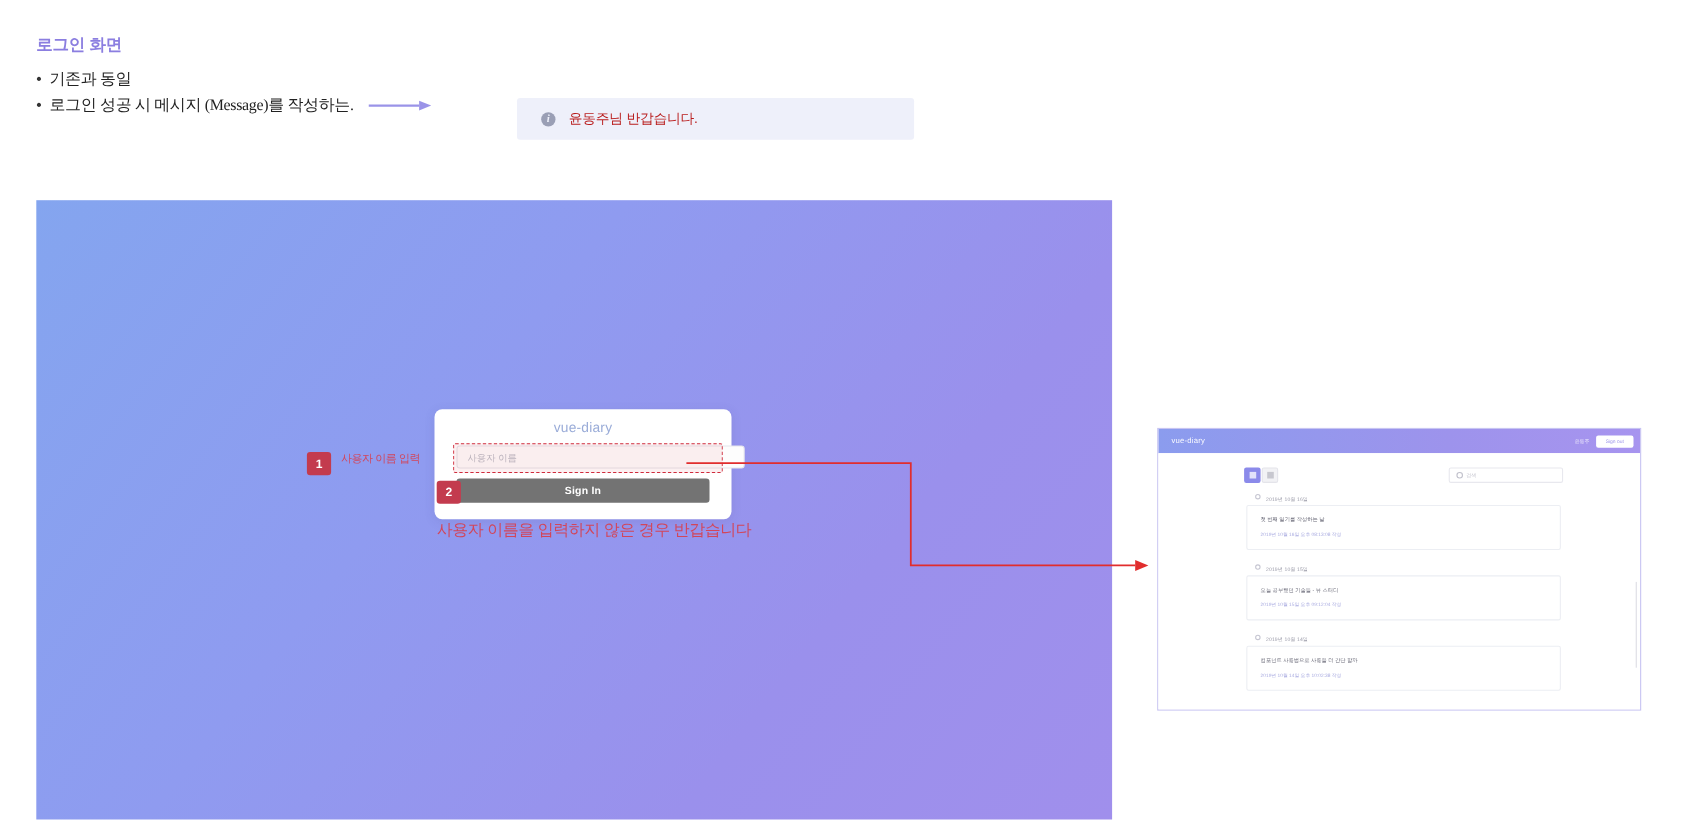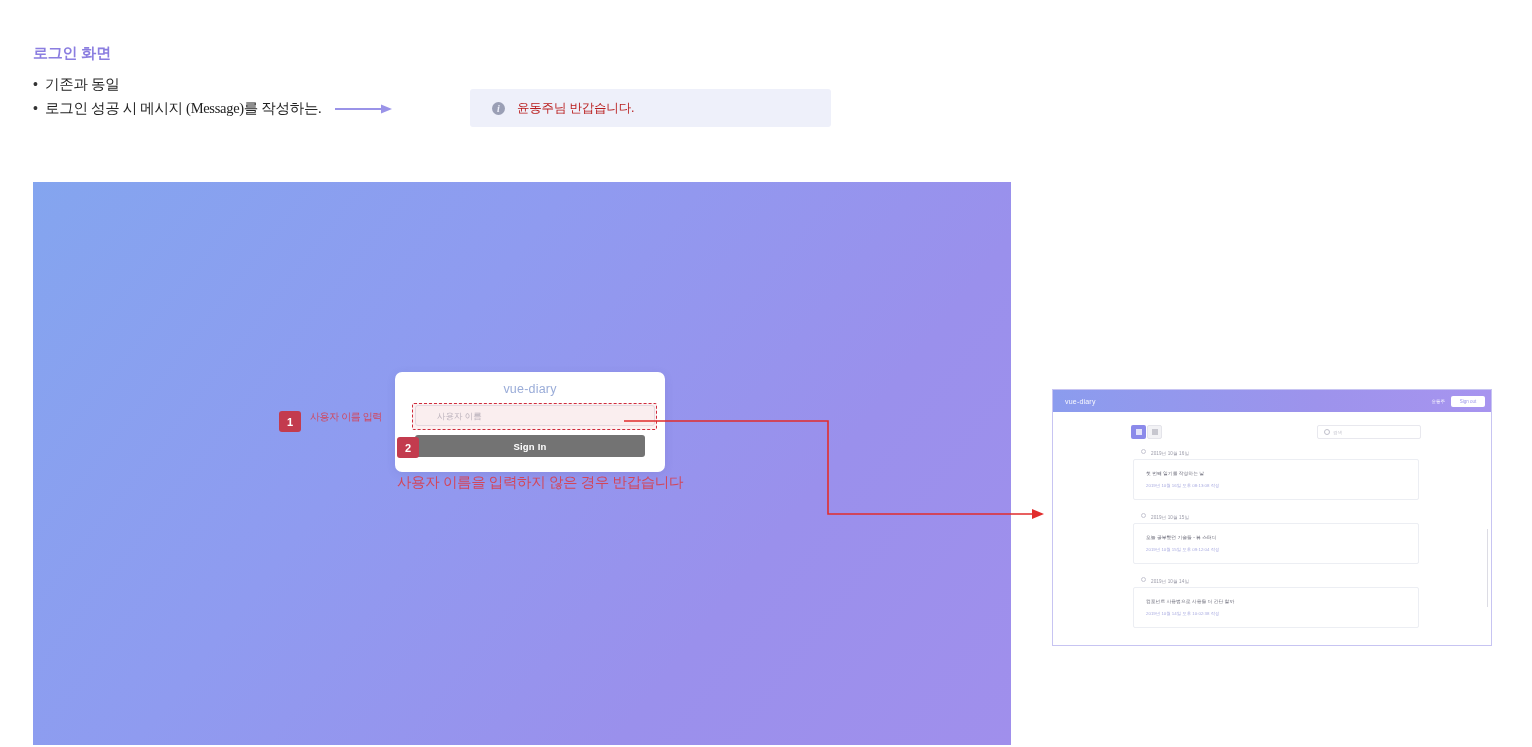--- a/index.html
+++ b/index.html
@@ -12,21 +12,21 @@
     height: 747px;
     position: relative;
     font-family: "Liberation Sans", "DejaVu Sans", sans-serif;
     overflow: hidden;
   }
 
   
   #doc-head {
     position: absolute;
     left: 33px;
-    top: 44px;
+    top: 31px;
     width: 820px;
   }
   #doc-title {
     font-size: 15px;
     font-weight: 700;
     color: #8b7ee0;
     letter-spacing: -0.2px;
     margin: 0 0 12px 0;
   }
   .bullet-row {
@@ -116,29 +116,29 @@
     text-align: center;
     font-size: 12.5px;
     color: #9aacd8;
     letter-spacing: 0.2px;
     padding-top: 10px;
   }
   #username-input {
     position: absolute;
     left: 20px;
     top: 33px;
-    width: 240px;
+    width: 262px;
     height: 21px;
     box-sizing: border-box;
     border: 1px solid #e6e6ec;
     border-radius: 3px;
     background: #fdfdfd;
     font-size: 8.5px;
     color: #b9bcc6;
-    padding-left: 21px;
+    padding-left: 9px;
     font-family: "Liberation Sans", sans-serif;
     outline: none;
   }
   #username-input::placeholder { color: #b9bcc6; }
   #signin-button {
     position: absolute;
     left: 20px;
     top: 63px;
     width: 230px;
     height: 22px;

